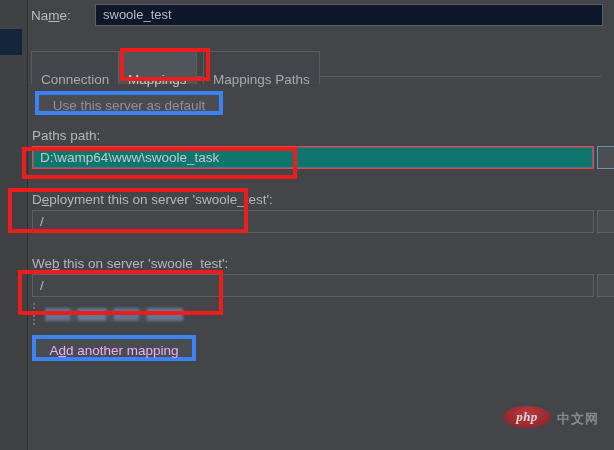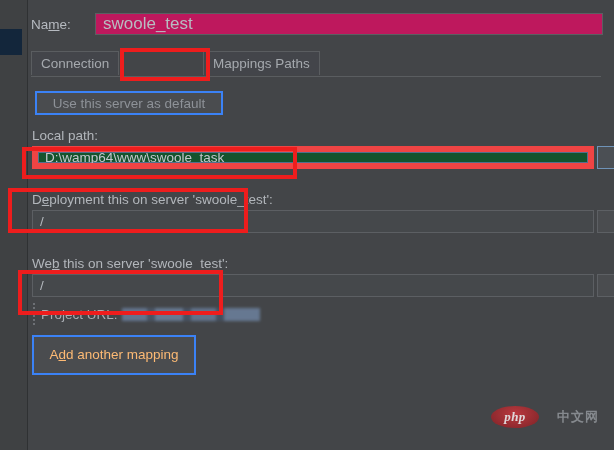--- a/index.html
+++ b/index.html
@@ -39,58 +39,58 @@
   .panel {
     position: absolute;
     left: 28px; top: 0;
     width: 586px; height: 450px;
     background: #434548;
   }
 
   
   .name-row {
     position: absolute;
-    left: 3px; top: 13px;
+    left: 3px; top: 4px;
     display: flex;
     align-items: center;
   }
   .name-label {
     width: 64px;
     color: #b6bac0;
     font-size: 13.5px;
   }
   .name-label u { text-decoration: underline; }
   .name-input {
     width: 508px;
     height: 22px;
     line-height: 22px;
-    background: #be185d;
+    background: #0f172a;
     border: 1px solid #5c5f62;
     color: #b8bcc2;
     padding: 0 7px;
     box-sizing: border-box;
-    font-size: 17px;
+    font-size: 13px;
     outline: none;
     font-family: "Liberation Sans", sans-serif;
   }
 
   
   .tabbar {
     position: absolute;
     left: 3px; top: 51px;
     width: 570px;
     height: 25px;
     border-bottom: 1px solid #5a5d60;
   }
   .tab {
     position: absolute;
     top: 0;
     height: 24px;
     line-height: 24px;
-    padding: 0 9px;
+    padding: 16px 9px;
     box-sizing: border-box;
     font-size: 13.5px;
     color: #a5a9ae;
     border: 1px solid #5a5d60;
     border-bottom: none;
     background: #43454a;
     white-space: nowrap;
   }
   .tab.active {
     background: #515459;
@@ -98,41 +98,41 @@
   }
   .tab-connection { left: 0; }
   .tab-mappings   { left: 87px; }
   .tab-excluded   { left: 172px; }
 
   
   .content { position: absolute; left: 0; top: 76px; width: 586px; }
 
   .btn {
     background: #4a4c4f;
-    border: 2px solid #3b82f6;
+    border: 4px solid #3b82f6;
     color: #8e9298;
     font-size: 13.5px;
     padding: 0 10px;
     height: 24px;
     line-height: 22px;
     box-sizing: border-box;
     font-family: "Liberation Sans", sans-serif;
     white-space: nowrap;
   }
   .btn-default {
     position: absolute;
     left: 7px; top: 15px;
     width: 188px;
   }
   .btn-addmapping {
     position: absolute;
     left: 4px; top: 259px;
     width: 164px;
-    color: #fdba74;
-    height: 40px;
+    color: #f0abfc;
+    height: 26px;
     line-height: 24px;
   }
   .btn-addmapping u { text-decoration: underline; }
 
   .fieldlabel {
     position: absolute;
     left: 4px;
     font-size: 13.5px;
     color: #b2b6bb;
     white-space: nowrap;
@@ -147,25 +147,24 @@
     box-sizing: border-box;
     background: #45484b;
     border: 1px solid #5c5f63;
     color: #b4b8be;
     padding: 0 7px;
     font-size: 13.5px;
     outline: none;
     font-family: "Liberation Sans", sans-serif;
   }
   .textfield.focused {
-    background: #14532d;
-    border: 6px solid #ef4444;
+    background: #0f766e;
+    border: 1px solid #ef4444;
     box-shadow: 0 0 0 1px #50708e inset;
     color: #c3c7cd;
-    text-decoration: underline;
   }
 
   .browse-btn {
     position: absolute;
     width: 20px;
     height: 23px;
     box-sizing: border-box;
     background: #4a4c4f;
     border: 1px solid #5d6064;
   }
@@ -237,22 +236,22 @@
   .red-tab    { left: 120px; top: 48px;  width: 90px;  height: 33px; }
   .red-local  { left: 22px;  top: 147px; width: 275px; height: 32px; }
   .red-deploy { left: 8px;   top: 188px; width: 240px; height: 45px; }
   .red-web    { left: 18px;  top: 270px; width: 205px; height: 45px; }
 
   
   .watermark {
     position: absolute;
     right: 15px; bottom: 22px;
     display: flex;
-    align-items: center;
-    gap: 18px;
+    align-items: flex-end;
+    gap: 6px;
     opacity: .9;
   }
   .wm-php {
     width: 48px; height: 22px;
     border-radius: 50%;
     background: radial-gradient(ellipse at 50% 35%, #c7383e 0%, #98272c 70%, #7a1e22 100%);
     color: #f0e9ea;
     font-size: 13px;
     font-style: italic;
     font-weight: bold;
@@ -280,49 +279,49 @@
 
   <div class="panel">
 
     <div class="name-row">
       <div class="name-label"><span>Na</span><u>m</u><span>e:</span></div>
       <input class="name-input" type="text" value="swoole_test" placeholder="Name" style="">
     </div>
 
     <div class="tabbar">
       <div class="tab tab-connection">Connection</div>
+      <div class="tab tab-mappings active">Mappings</div>
       <div class="tab tab-excluded">Mappings Paths</div>
     </div>
 
     <div class="content">
 
       <button class="btn btn-default">Use this server as default</button>
 
-      <div class="fieldlabel lbl-local"><span>Local path:</span><u></u><span></span></div>
+      <div class="fieldlabel lbl-local"><span>Paths path:</span><u></u><span></span></div>
       <input class="textfield fld-local focused" type="text" value="D:\wamp64\www\swoole_task" placeholder="Local path" style="">
       <div class="browse-btn brs-local focused"></div>
 
       <div class="fieldlabel lbl-deploy"><span>D</span><u>e</u><span>ployment this on server 'swoole_test':</span></div>
       <input class="textfield fld-deploy" type="text" value="/" placeholder="Deployment path" style="">
       <div class="browse-btn brs-deploy"></div>
 
       <div class="fieldlabel lbl-web"><span>We</span><u>b</u><span> this on server 'swoole_test':</span></div>
       <input class="textfield fld-web" type="text" value="/" placeholder="Web path" style="">
       <div class="browse-btn brs-web"></div>
 
       <div class="projurl-row">
         <span class="grip">
           <i></i>
             <i></i>
             <i></i>
             <i></i>
             <i></i>
             <i></i>
         </span>
-        <span class="projurl-label">Project URL:</span>
         <span class="projurl-redacted"></span>
       </div>
 
       <button class="btn btn-addmapping"><span>A</span><u>d</u><span>d another mapping</span></button>
 
     </div>
   </div>
 
   <div class="redbox red-tab"></div>
   <div class="redbox red-local"></div>

